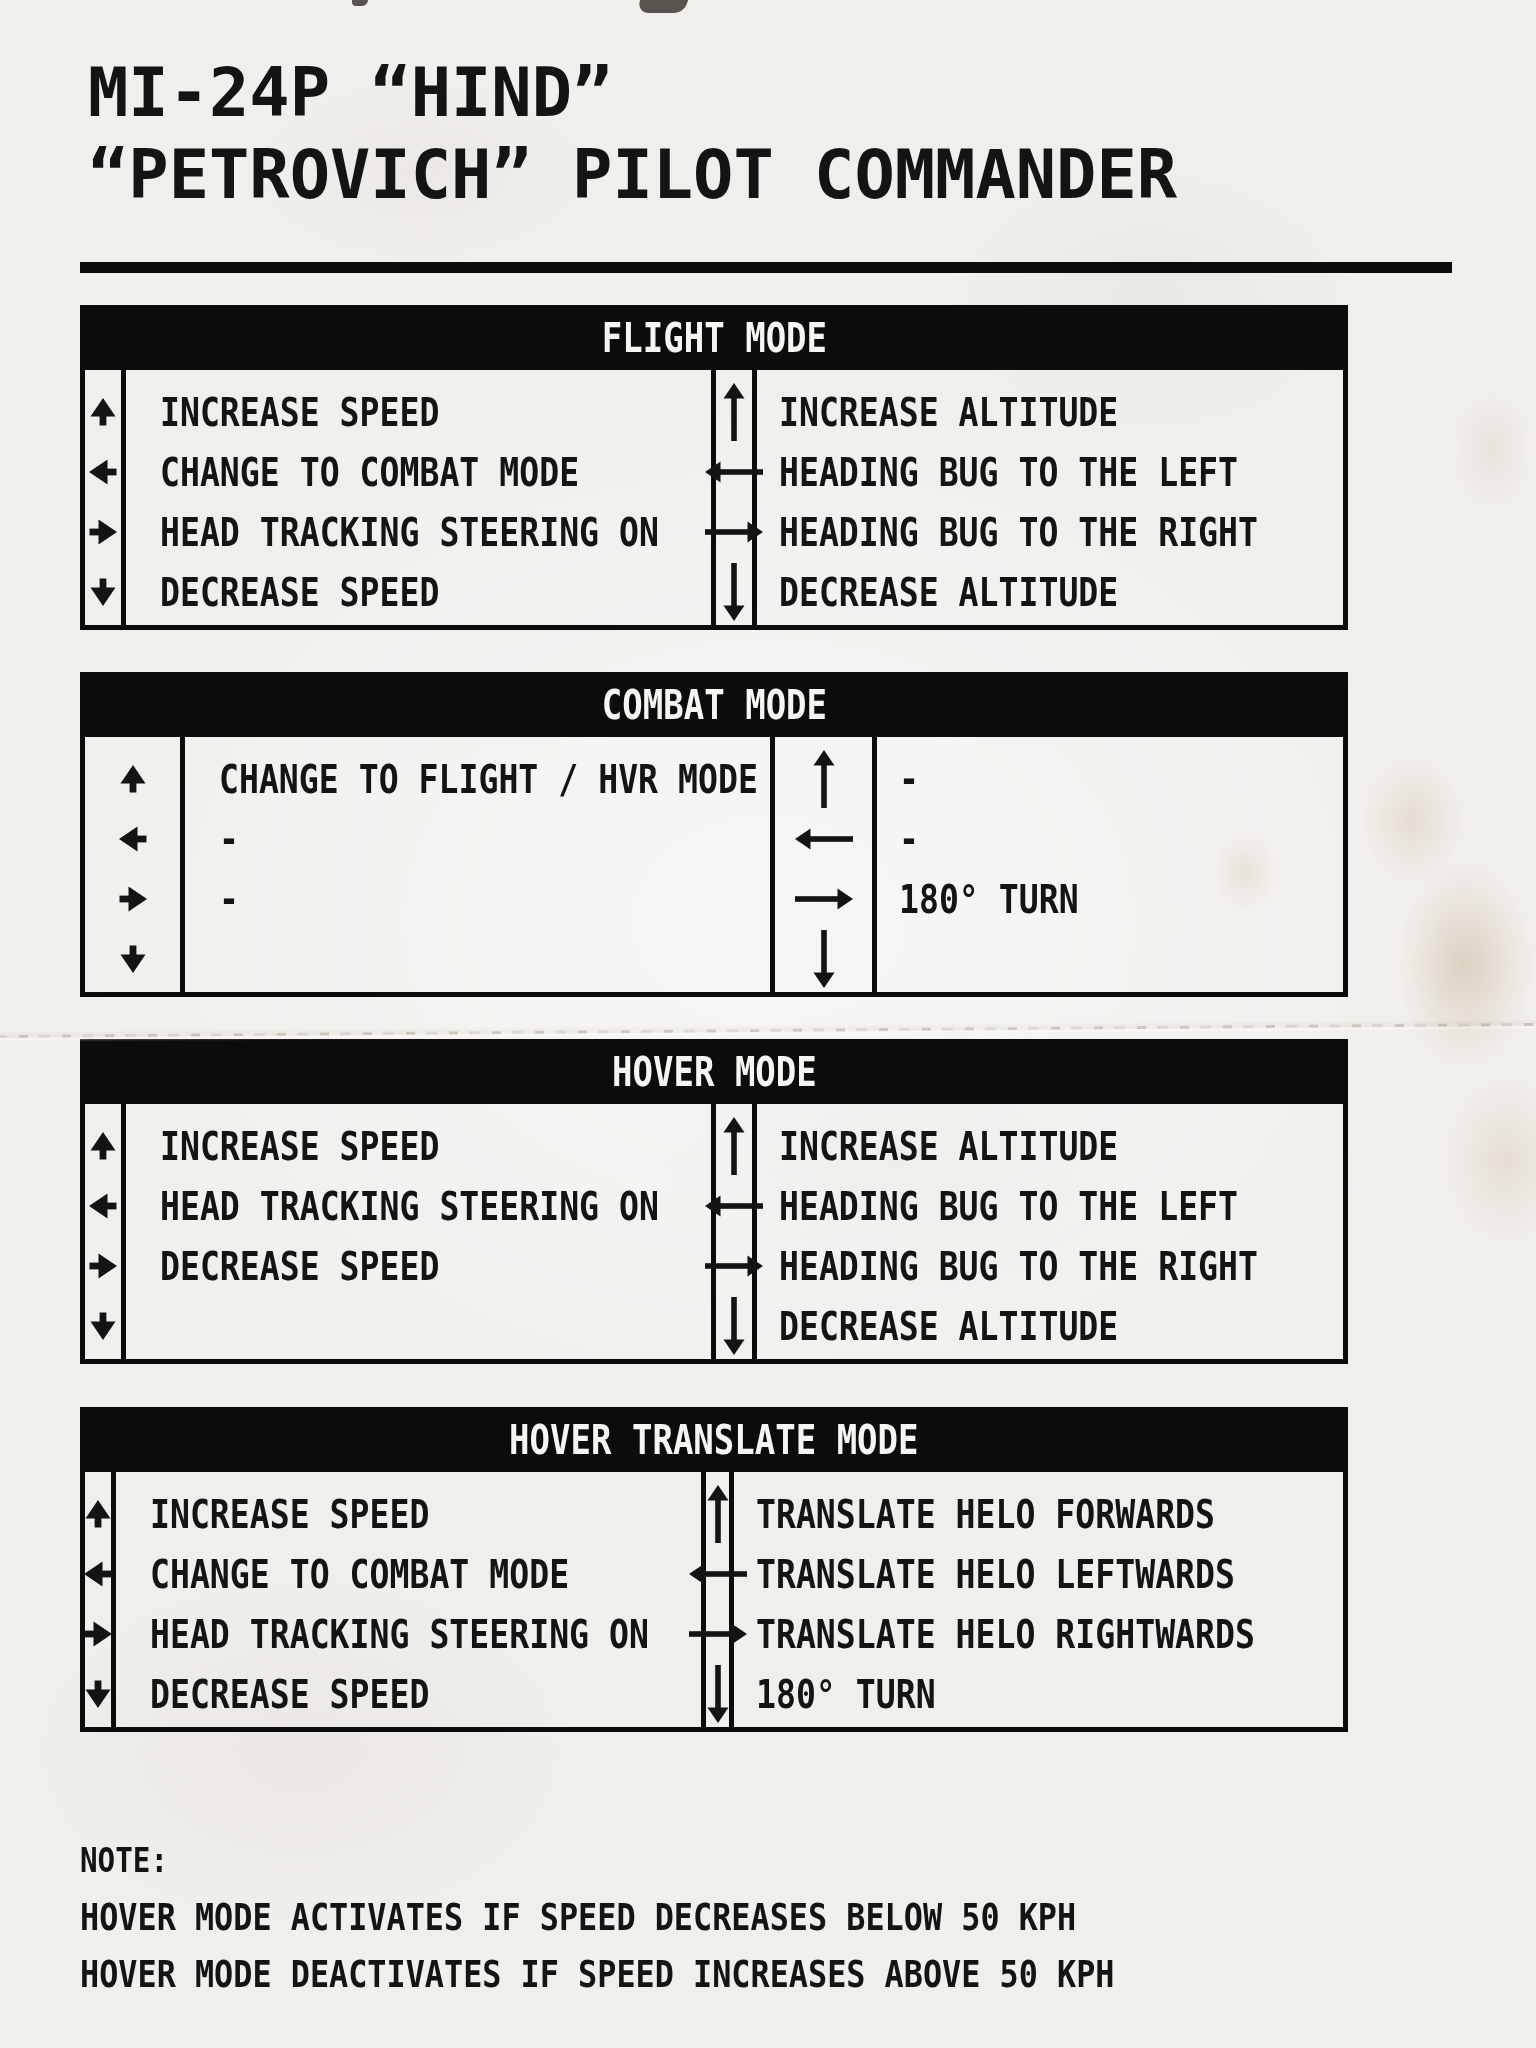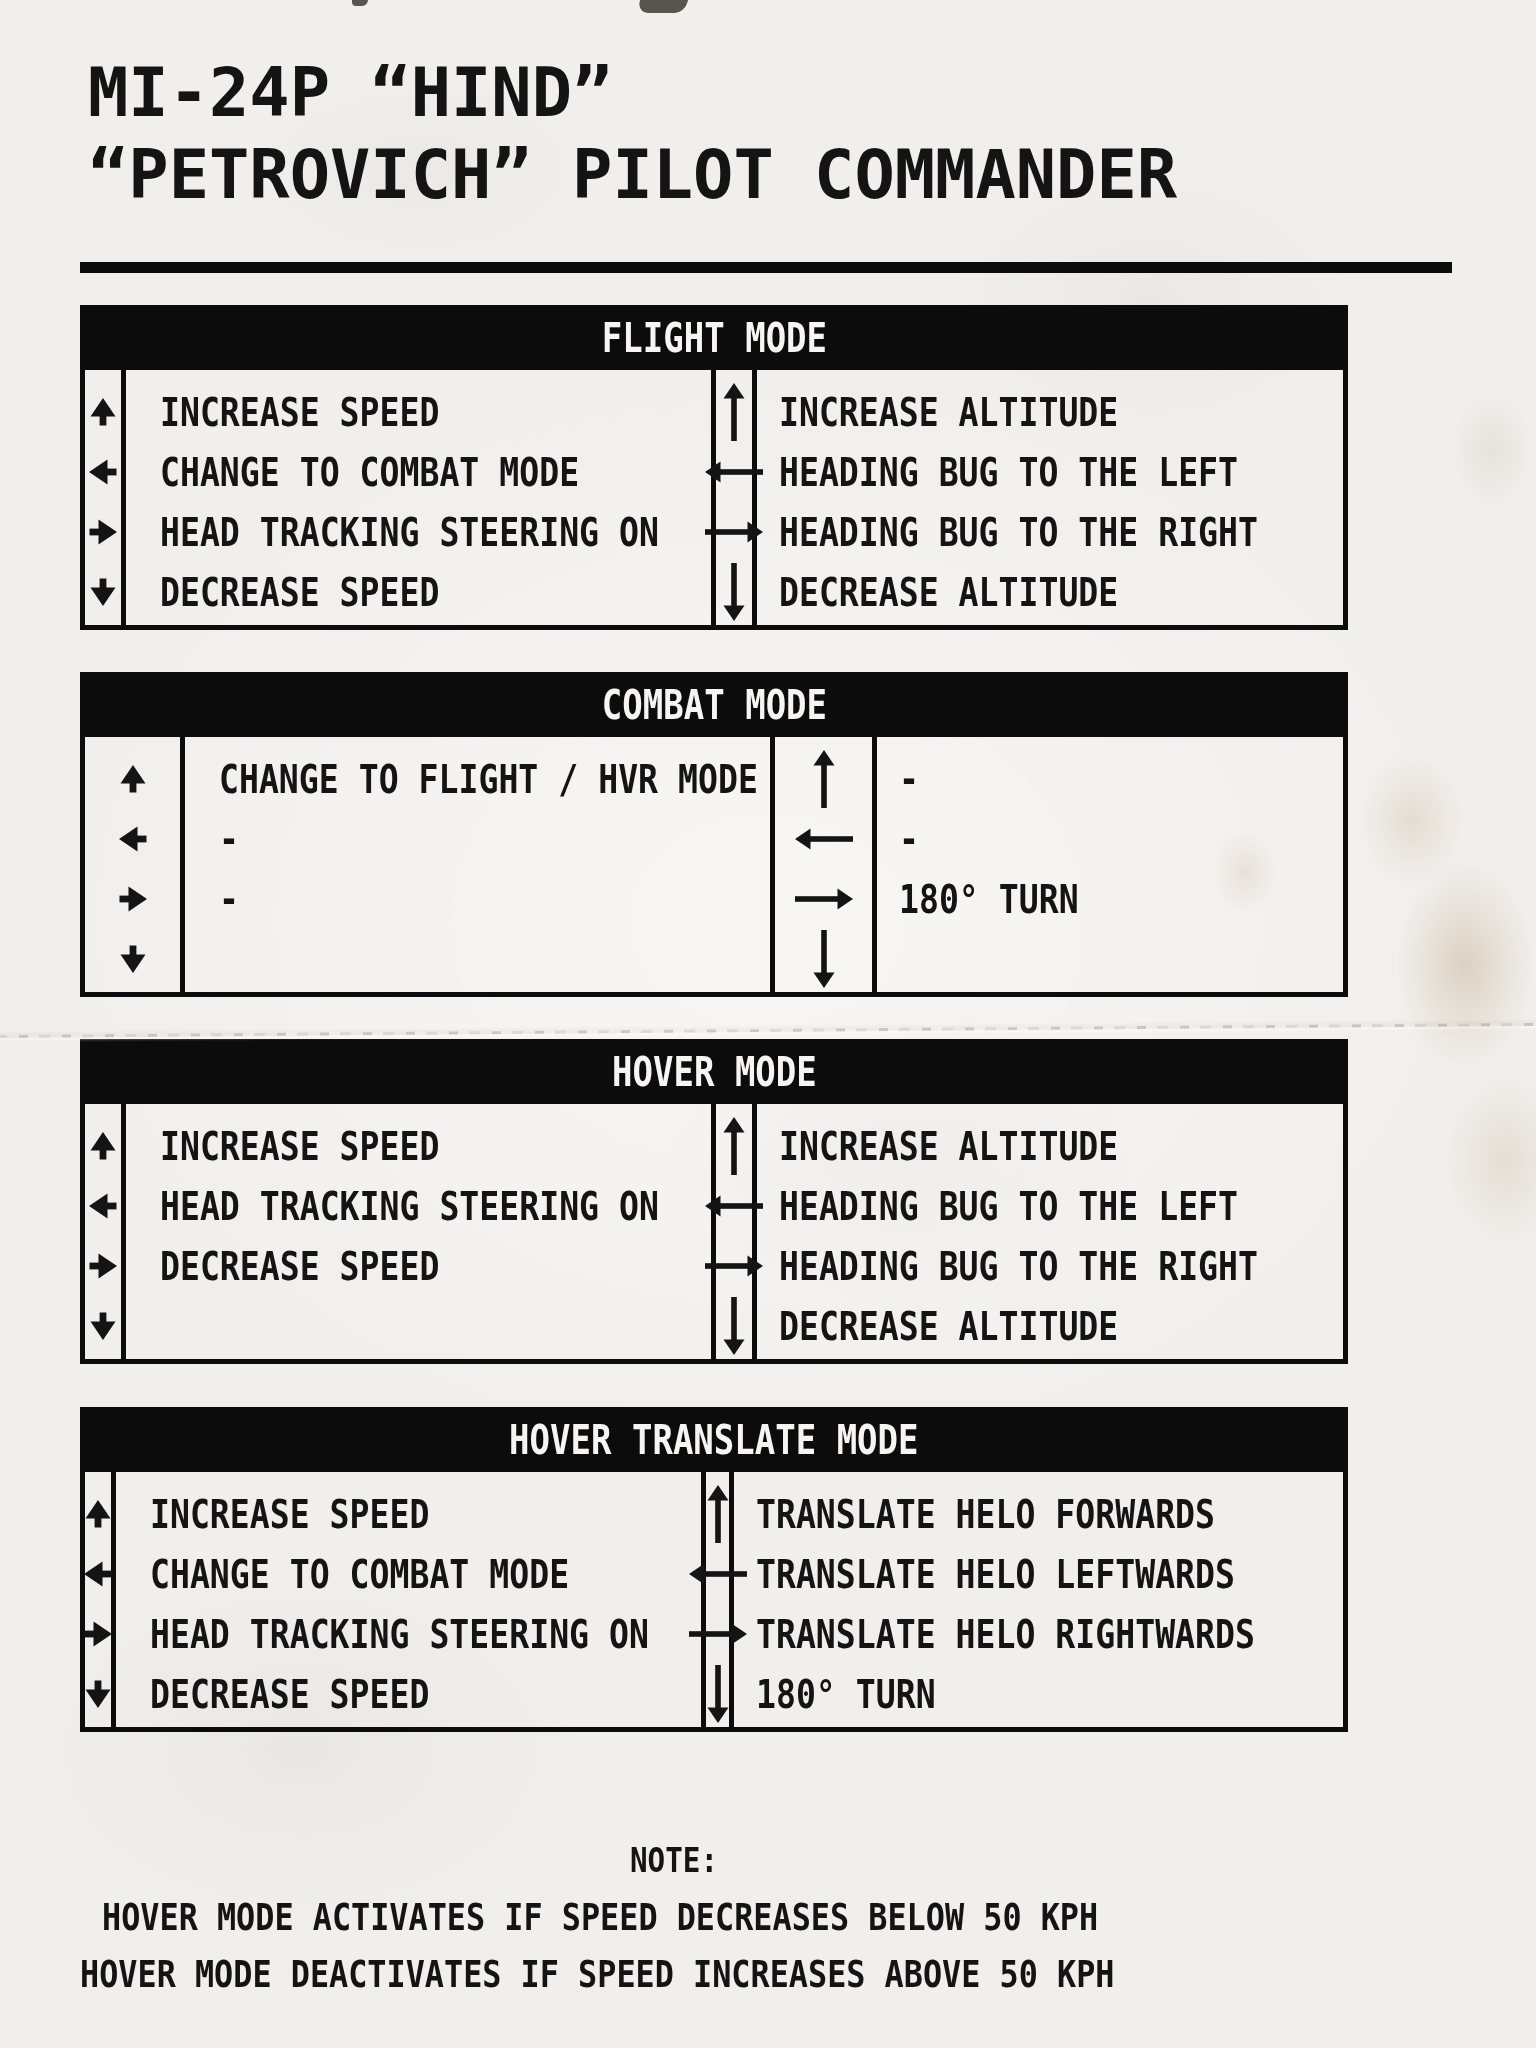--- a/index.html
+++ b/index.html
@@ -86,21 +86,21 @@
   .cell-text{
     font-size:39px;font-weight:700;white-space:nowrap;color:var(--ink);
     display:inline-block;transform:scaleX(.85);transform-origin:left center;
   }
   svg.glyph{display:block;fill:var(--ink);}
   .dir-left{transform:rotate(-90deg);}
   .dir-right{transform:rotate(90deg);}
   .dir-down{transform:rotate(180deg);}
 
   .note-block{position:absolute;left:80px;top:1832px;}
-  .note-line{display:block;height:57px;line-height:57px;white-space:nowrap;text-align:center;}
+  .note-line{display:block;height:57px;line-height:57px;white-space:nowrap;}
   .note-line .cell-text{font-size:37px;transform:scaleX(.86);}
   .note-line .note-label-text{font-size:34px;}
 </style>
 </head>
 <body>
 
 <div class="paper-texture"></div>
 <div class="tear-mark tear-a"></div>
 <div class="tear-mark tear-b"></div>
 

